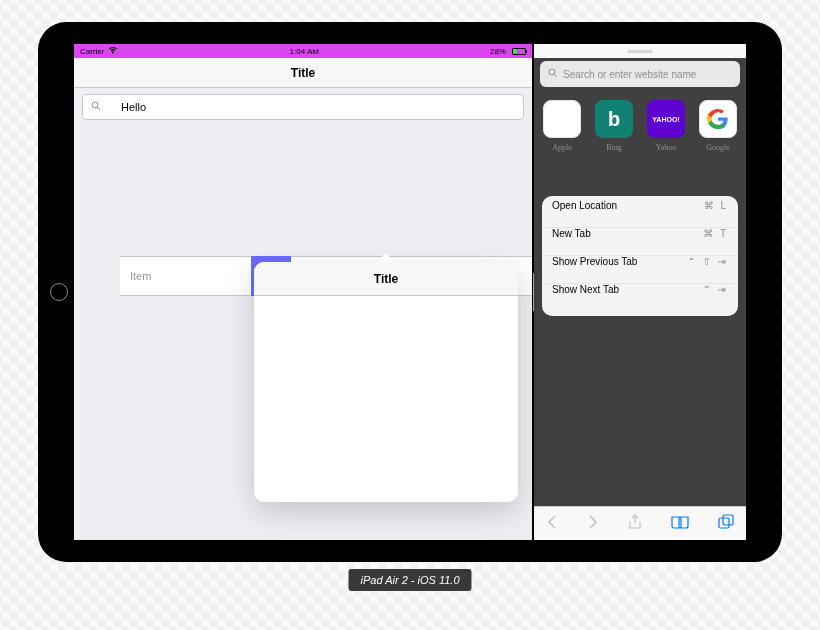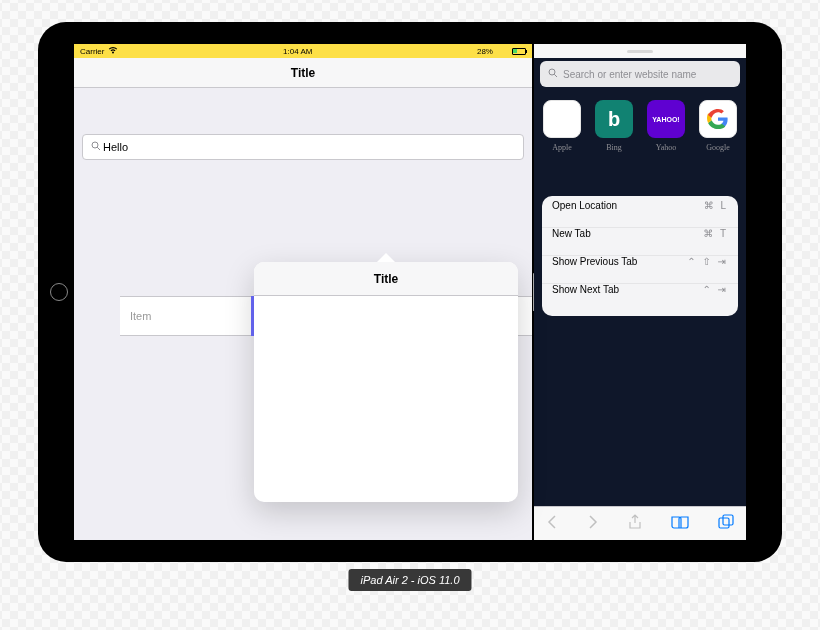--- a/index.html
+++ b/index.html
@@ -8,50 +8,50 @@
 .ipad-frame { position: absolute; left: 38px; top: 22px; width: 744px; height: 540px; background: #000; border-radius: 28px; padding: 22px 36px; }
 .ipad-screen { width: 672px; height: 496px; background: #fff; display: flex; position: relative; }
 
 .home-button { position: absolute; left: 12px; top: 50%; transform: translateY(-50%); width: 18px; height: 18px; border: 1.5px solid #888; border-radius: 50%; }
 
 .splitter { width: 2px; background: #000; flex-shrink: 0; position: relative; }
 .splitter::after { content: ''; position: absolute; left: 0.5px; top: 50%; transform: translateY(-50%); width: 1px; height: 38px; background: #aaa; border-radius: 1px; }
 
 
 .app-left { flex: 1; background: #efeef4; display: flex; flex-direction: column; min-width: 0; }
-.status-bar { height: 14px; display: flex; align-items: center; justify-content: space-between; padding: 0 6px; font-size: 8px; color: #000; background: #fde047; }
+.status-bar { height: 14px; display: flex; align-items: center; justify-content: space-between; padding: 0 6px; font-size: 8px; color: #000; background: #d946ef; }
 .status-left { display: flex; align-items: center; gap: 4px; }
 .wifi-icon { font-size: 8px; }
-.status-right { display: flex; align-items: center; gap: 19px; }
+.status-right { display: flex; align-items: center; gap: 6px; }
 .battery { width: 14px; height: 7px; border: 0.5px solid #000; border-radius: 1px; position: relative; display: inline-block; }
 .battery::after { content: ''; position: absolute; right: -2px; top: 1.5px; width: 1px; height: 3px; background: #000; }
 .battery-fill { position: absolute; left: 0.5px; top: 0.5px; width: 28%; height: calc(100% - 1px); background: #4cd964; }
 
 .nav-bar { height: 30px; background: #f7f7f8; border-bottom: 0.5px solid #c9c8cd; display: flex; align-items: center; justify-content: center; }
 .nav-title { font-weight: 600; font-size: 12px; }
 
 .search-wrap { padding: 6px 8px; }
-.search-field { width: 100%; height: 26px; background: #fff; border: 0.5px solid #c9c8cd; border-radius: 4px; display: flex; align-items: center; padding: 0 8px; font-size: 11px; color: #8e8e93; gap: 2px; margin-top: 40px; }
+.search-field { width: 100%; height: 26px; background: #fff; border: 0.5px solid #c9c8cd; border-radius: 4px; display: flex; align-items: center; padding: 0 8px; font-size: 11px; color: #8e8e93; gap: 20px; }
 .search-field .search-icon { color: #8e8e93; font-size: 10px; }
 .search-text { color: #000; font-size: 11px; }
 
 .list-area { flex: 1; position: relative; margin-left: 46px; }
 .spacer { height: 130px; }
 .list-row { height: 40px; background: #fff; border-top: 0.5px solid #c8c7cc; border-bottom: 0.5px solid #c8c7cc; display: flex; align-items: center; }
 .list-row .swatch { width: 40px; height: 40px; background: #6b6bff; margin-left: 100px; }
 .list-row .item-label { font-size: 11px; color: #9a9a9a; margin-left: 10px; }
 .list-row .item-label.second { margin-left: 18px; color: #9a9a9a; }
 .list-row .info-icon { width: 16px; height: 16px; border: 1px solid #007aff; border-radius: 50%; color: #007aff; font-size: 10px; display: flex; align-items: center; justify-content: center; margin-left: 10px; font-style: italic; font-family: Georgia, serif; }
 
 .popover { position: absolute; left: 180px; top: 218px; width: 264px; height: 240px; background: #fff; border-radius: 10px; box-shadow: 0 10px 30px rgba(0,0,0,0.18); }
 .popover::before { content: ''; position: absolute; top: -9px; left: 50%; transform: translateX(-50%); border-left: 9px solid transparent; border-right: 9px solid transparent; border-bottom: 9px solid #fff; }
 .popover-header { height: 34px; border-bottom: 0.5px solid #c8c7cc; display: flex; align-items: center; justify-content: center; font-weight: 600; font-size: 12px; background: #f7f7f8; border-top-left-radius: 10px; border-top-right-radius: 10px; }
 
 
-.app-right { width: 212px; background: #0f172a; display: flex; flex-direction: column; }
+.app-right { width: 212px; background: #404040; display: flex; flex-direction: column; }
 .safari-top { height: 14px; display: flex; align-items: center; justify-content: center; background: #f8f8f8; }
 .grabber { width: 26px; height: 3px; background: #d8d8d8; border-radius: 2px; }
 .safari-url { height: 26px; margin: 3px 6px; background: #e9e9eb; border-radius: 6px; display: flex; align-items: center; padding: 0 8px; color: #8e8e93; font-size: 10px; gap: 5px; }
 .safari-url .mag { font-size: 10px; }
 .fav-row { display: flex; justify-content: space-evenly; padding: 10px 4px 0; gap: 6px; }
 .fav-item { display: flex; flex-direction: column; align-items: center; gap: 5px; width: 44px; }
 .fav-tile { width: 38px; height: 38px; border-radius: 8px; display: flex; align-items: center; justify-content: center; font-weight: bold; }
 .fav-label { font-size: 8px; color: #8e8e93; font-family: Liberation Serif, serif; }
 .tile-apple { background: #fff; border: 0.5px solid #e5e5e5; color: #8e8e93; font-size: 22px; }
 .tile-bing { background: #118272; color: #fff; font-size: 20px; }

